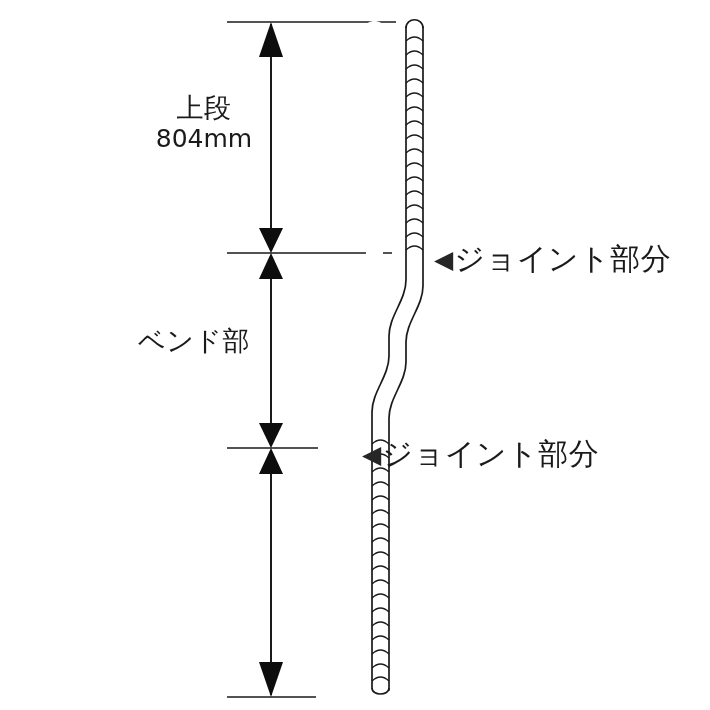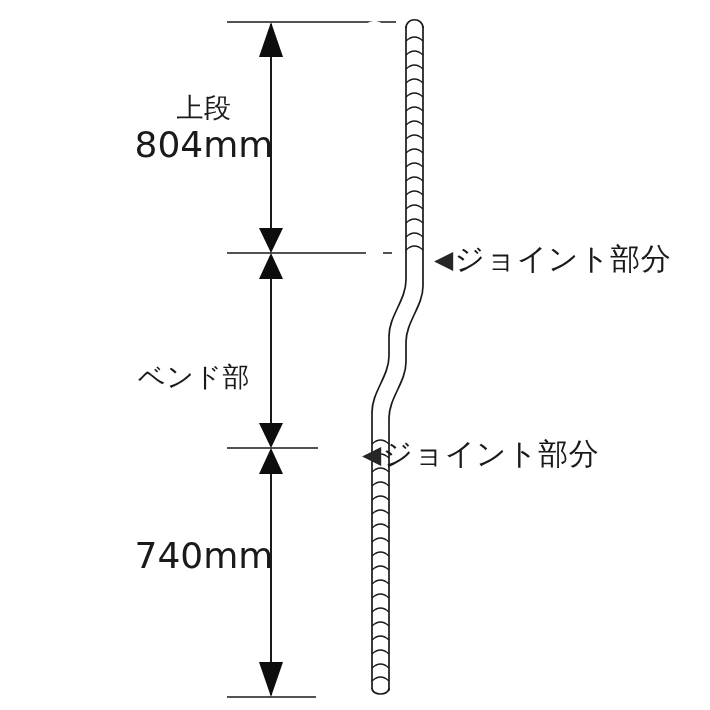--- a/index.html
+++ b/index.html
@@ -34,21 +34,21 @@
     white-space: nowrap;
     user-select: none;
   }
   .dim-label .dim-name {
     display: block;
     font-size: 27px;
     letter-spacing: 0.5px;
   }
   .dim-label .dim-value {
     display: block;
-    font-size: 36px;
+    font-size: 25px;
     letter-spacing: 0px;
   }
   .callout {
     position: absolute;
     display: flex;
     align-items: center;
     color: #1a1a1a;
     white-space: nowrap;
     user-select: none;
   }
@@ -171,26 +171,25 @@
       </g>
 
     </g>
   </svg>
 
   <div class="dim-label" style="left:130px; top:92px; width:148px;">
     <span class="dim-name">上段</span>
     <span class="dim-value">804mm</span>
   </div>
 
-  <div class="dim-label" style="left:110px; top:325px; width:168px;margin-top:36px;">
+  <div class="dim-label" style="left:110px; top:325px; width:168px;">
     <span class="dim-name">ベンド部</span>
   </div>
 
   <div class="dim-label" style="left:130px; top:535px; width:148px;">
-    <span class="dim-value">740mm</span>
   </div>
 
   <div class="callout" style="left:434px; top:239px;">
     <span class="callout-arrow">◀</span>
     <span class="callout-text">ジョイント部分</span>
   </div>
 
   <div class="callout" style="left:362px; top:434px;">
     <span class="callout-arrow">◀</span>
     <span class="callout-text">ジョイント部分</span>

